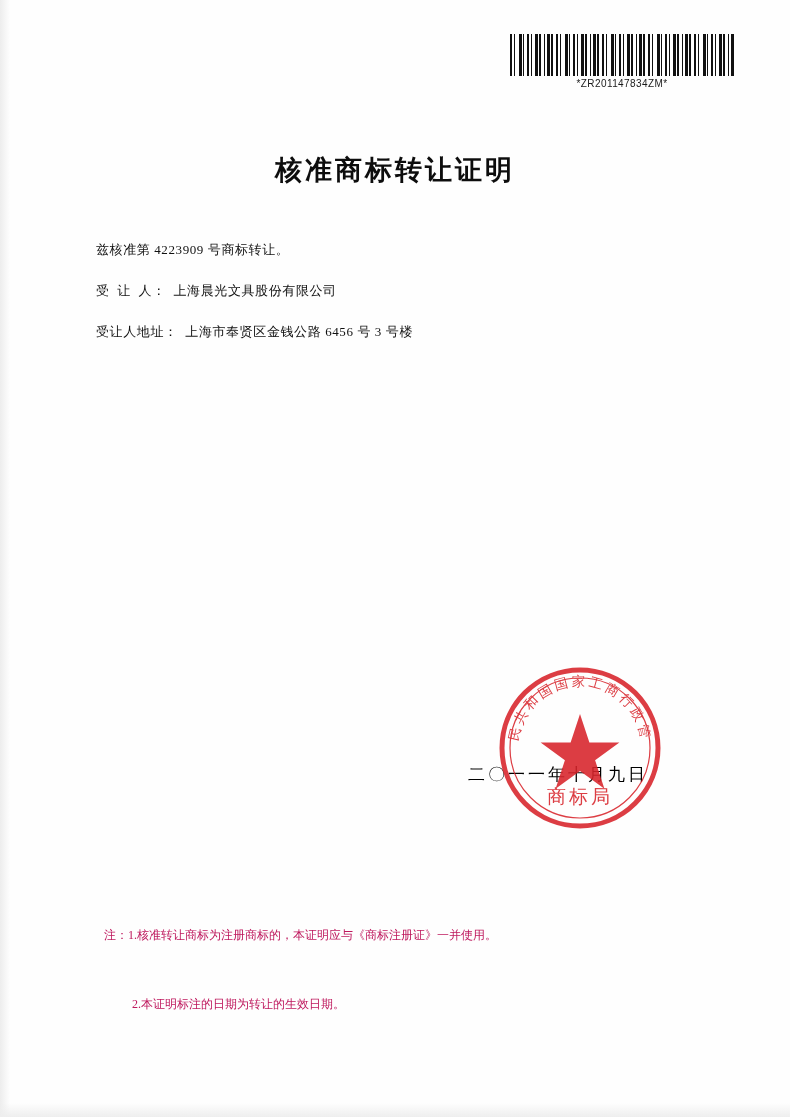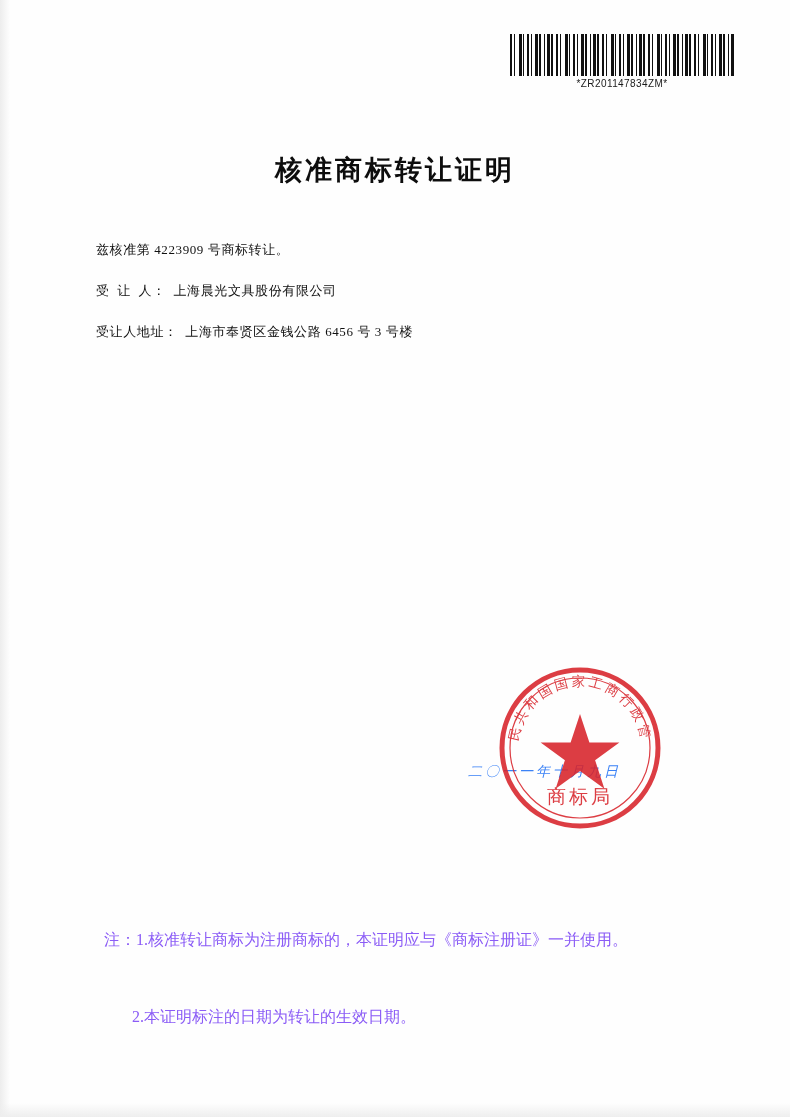--- a/index.html
+++ b/index.html
@@ -82,45 +82,44 @@
     color: #111;
     letter-spacing: 0.6px;
     white-space: pre;
   }
 
   
   .date-line {
     position: absolute;
     top: 763px;
     left: 468px;
-    font-size: 14px;
+    font-size: 17px;
     letter-spacing: 3px;
-    color: #3b82f6;
-    font-style: italic;
+    color: #000000;
   }
 
   
   .seal {
     position: absolute;
     top: 664px;
     left: 496px;
     width: 168px;
     height: 168px;
   }
   .seal svg { display: block; }
 
   
   .notes {
     position: absolute;
     top: 924px;
     left: 104px;
     width: 640px;
-    font-size: 16px;
+    font-size: 12px;
     line-height: 1.95;
-    color: #8b5cf6;
+    color: #be185d;
   }
   .notes .note-first { text-indent: 0; }
   .notes .note-item { padding-left: 28px; margin-top: 46px; }
 
   
   .scan-edge-left {
     position: absolute;
     top: 0; left: 0; width: 10px; height: 1117px;
     background: linear-gradient(90deg, #ededed 0%, rgba(255,255,255,0) 100%);
   }

